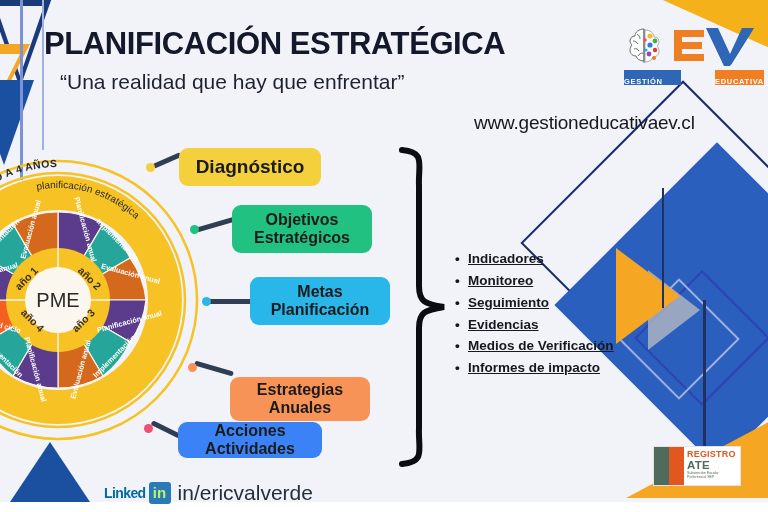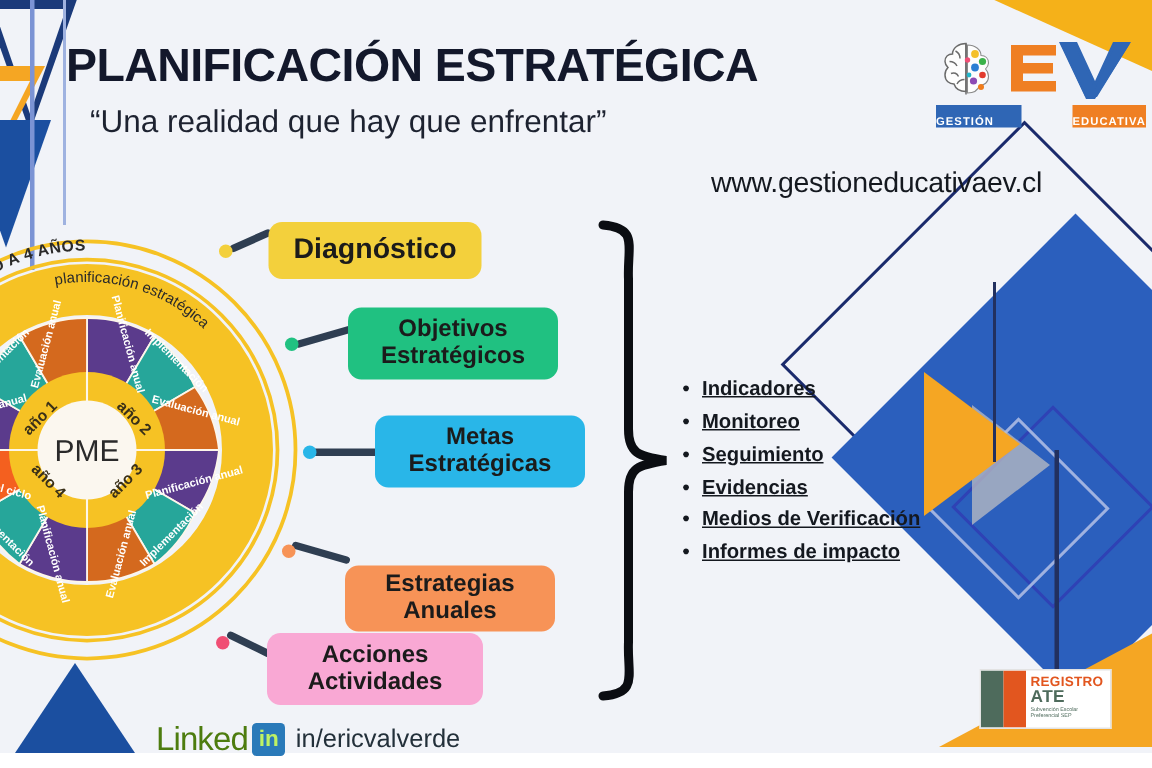--- a/index.html
+++ b/index.html
@@ -152,44 +152,44 @@
   .box {
     position:absolute; border-radius:9px;
     display:flex; align-items:center; justify-content:center;
     text-align:center; font-weight:bold; color:#1b1b1b;
     line-height:1.12; padding:5px 18px;
   }
   .b-diag   { left:179px; top:148px;  width:142px; height:38px; background:#f3d03c; font-size:19px; }
   .b-obj    { left:232px; top:205px;  width:140px; height:48px; background:#20c181; font-size:16px; }
   .b-metas  { left:250px; top:277px;  width:140px; height:48px; background:#29b6e8; font-size:16px; }
   .b-estr   { left:230px; top:377px;  width:140px; height:44px; background:#f79357; font-size:16px;align-items:center; }
-  .b-acc    { left:178px; top:422px;  width:144px; height:48px; background:#f9a8d4; font-size:16px; }
+  .b-acc    { left:178px; top:422px;  width:144px; height:36px; background:#3b82f6; font-size:16px; }
 
   
   .conn { position:absolute; background:#2f3e52; border-radius:3px; }
   .dot { position:absolute; width:9px; height:9px; border-radius:50%; }
 
   
   .brace { position:absolute; left:392px; top:146px; width:64px; height:322px; }
   .list {
     position:absolute; left:455px; top:248px; width:205px;
     font-size:13.5px; font-weight:bold; color:#14181f; line-height:1.62;
   }
   .list div { white-space:nowrap;text-decoration:underline; }
   .list div::before { content:"\2022"; display:inline-block; width:13px; }
 
   
   .li { position:absolute; left:104px; top:480px; height:26px; display:flex; align-items:center; }
-  .li-word { font-size:22px; font-weight:normal; color:#4d7c0f; letter-spacing:-.6px; }
+  .li-word { font-size:14px; font-weight:bold; color:#0369a1; letter-spacing:-.6px; }
   .li-badge {
     width:22px; height:22px; background:#2a7ab9; border-radius:3px;
     color:#bef264; font-size:15px; font-weight:bold; line-height:22px;
     text-align:center; margin-left:3px; font-family:"Liberation Sans",sans-serif;
   }
-  .li-handle { font-size:17px; color:#23303a; margin-left:7px; }
+  .li-handle { font-size:21px; color:#23303a; margin-left:7px; }
 
   
   .ate {
     position:absolute; left:653px; top:446px; width:88px; height:40px;
     background:#fff; border:1px solid #e3e3e3; display:flex; overflow:hidden;
   }
   .ate-flag { width:30px; height:100%; display:flex; }
   .ate-flag .g { flex:1; background:#4e6b5c; }
   .ate-flag .o { flex:1; background:#e2561f; }
   .ate-txt { flex:1; padding:3px 2px 0 3px; }
@@ -357,21 +357,21 @@
   </div>
   <div class="box b-obj">
     <div>
       <div>Objetivos</div>
       <div>Estratégicos</div>
     </div>
   </div>
   <div class="box b-metas">
     <div>
       <div>Metas</div>
-      <div>Estratégicas</div>
+      <div>Planificación</div>
     </div>
   </div>
   <div class="box b-estr">
     <div>
       <div>Estrategias</div>
       <div>Anuales</div>
     </div>
   </div>
   <div class="box b-acc">
     <div>

